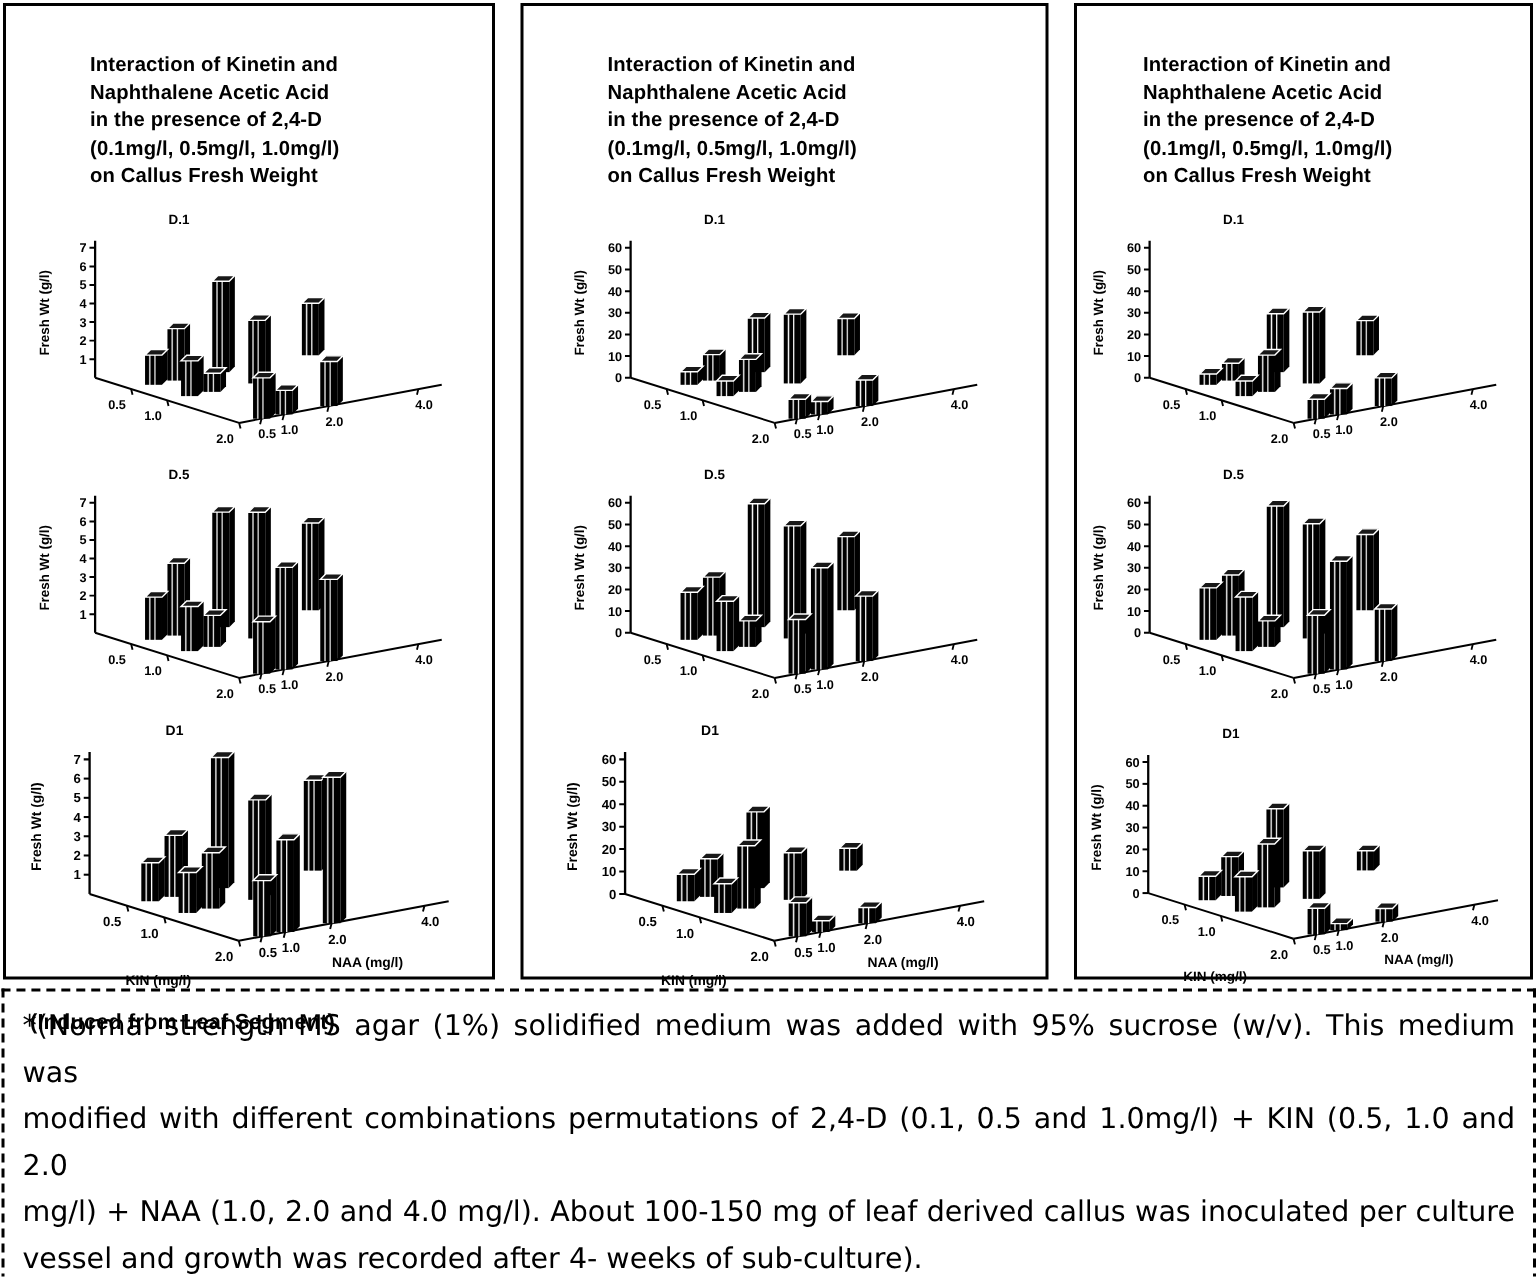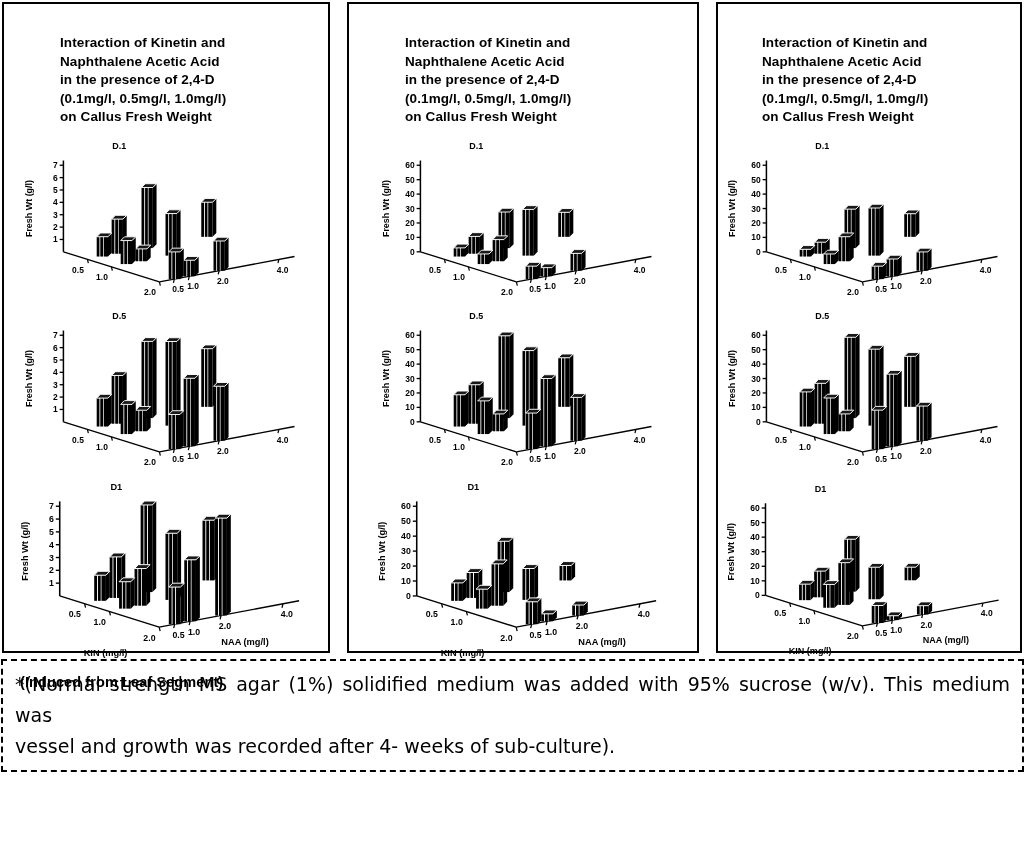--- a/index.html
+++ b/index.html
@@ -765,14 +765,16 @@
           <rect x="161.87" y="132.60999999999999" width="12" height="18.400000000000002" fill="url(#st8)"></rect>
           <polygon points="161.87,132.60999999999999 165.87,128.60999999999999 177.87,128.60999999999999 173.87,132.60999999999999" fill="#181818" stroke="#fff" stroke-width="1"></polygon>
         </svg>
       </div>
   </section>
 
 </div>
 
 <div class="footnote">
   <div class="fline j">*(Normal strength MS agar (1%) solidified medium was added with 95% sucrose (w/v). This medium was</div>
+  <div class="fline j">modified with different combinations permutations of 2,4-D (0.1, 0.5 and 1.0mg/l) + KIN (0.5, 1.0 and 2.0</div>
+  <div class="fline j">mg/l) + NAA (1.0, 2.0 and 4.0 mg/l). About 100-150 mg of leaf derived callus was inoculated per culture</div>
   <div class="fline">vessel and growth was recorded after 4- weeks of sub-culture).</div>
 </div>
 
 </body></html>

